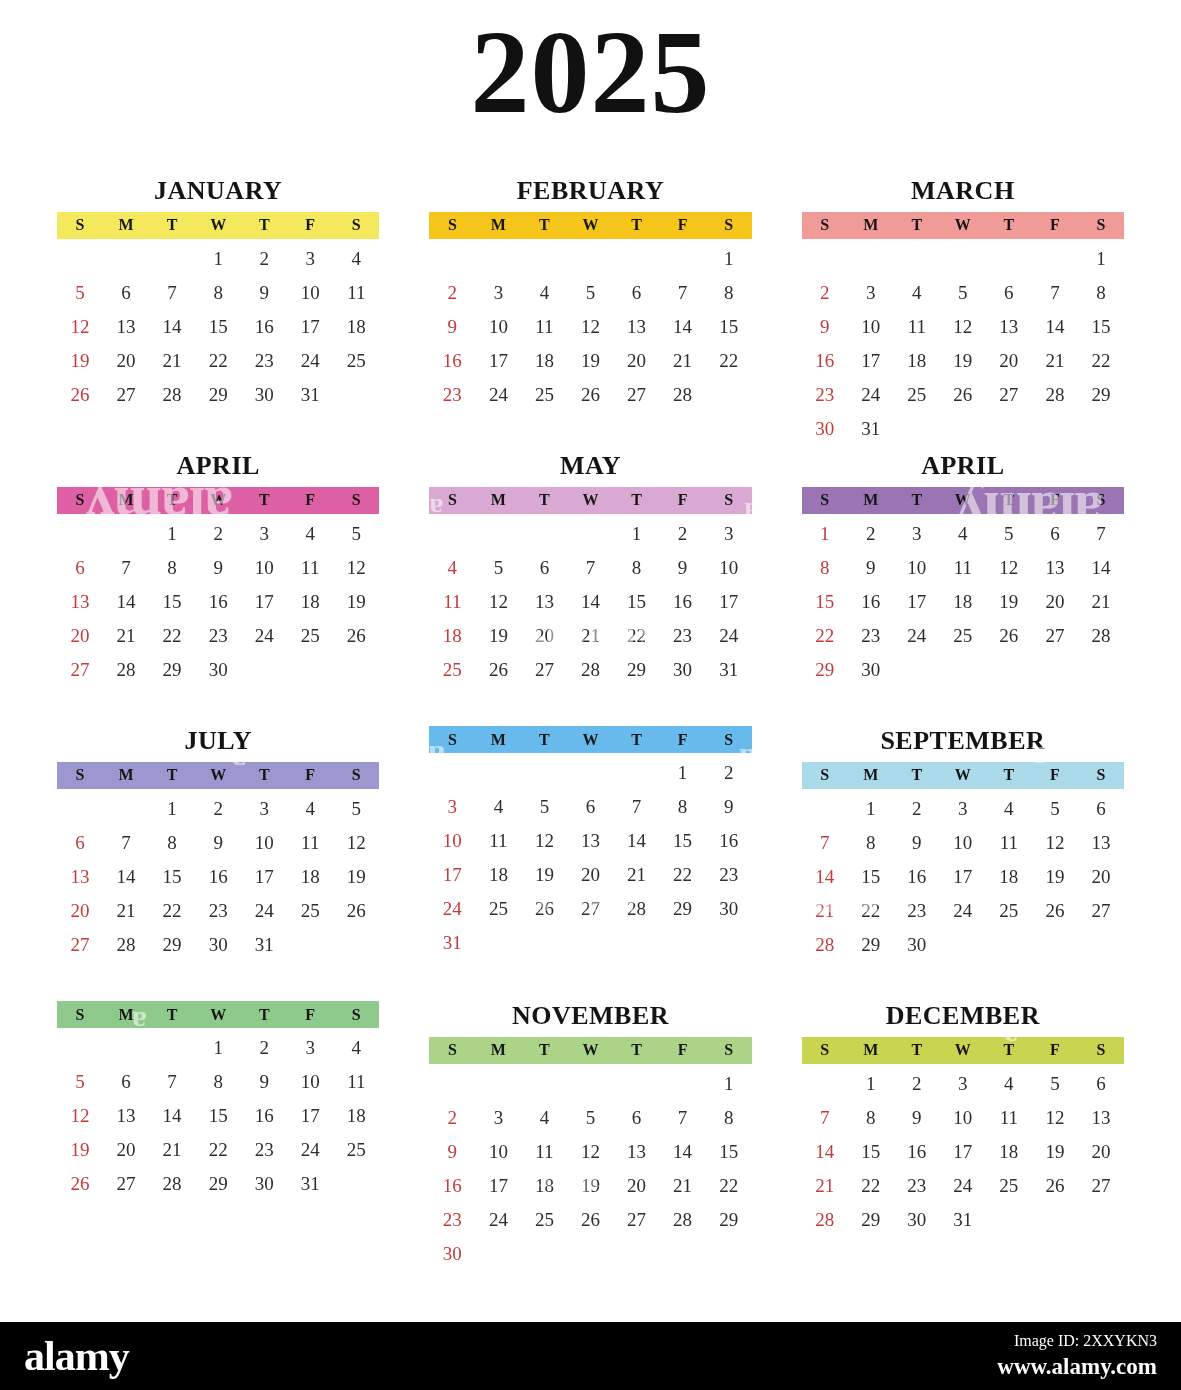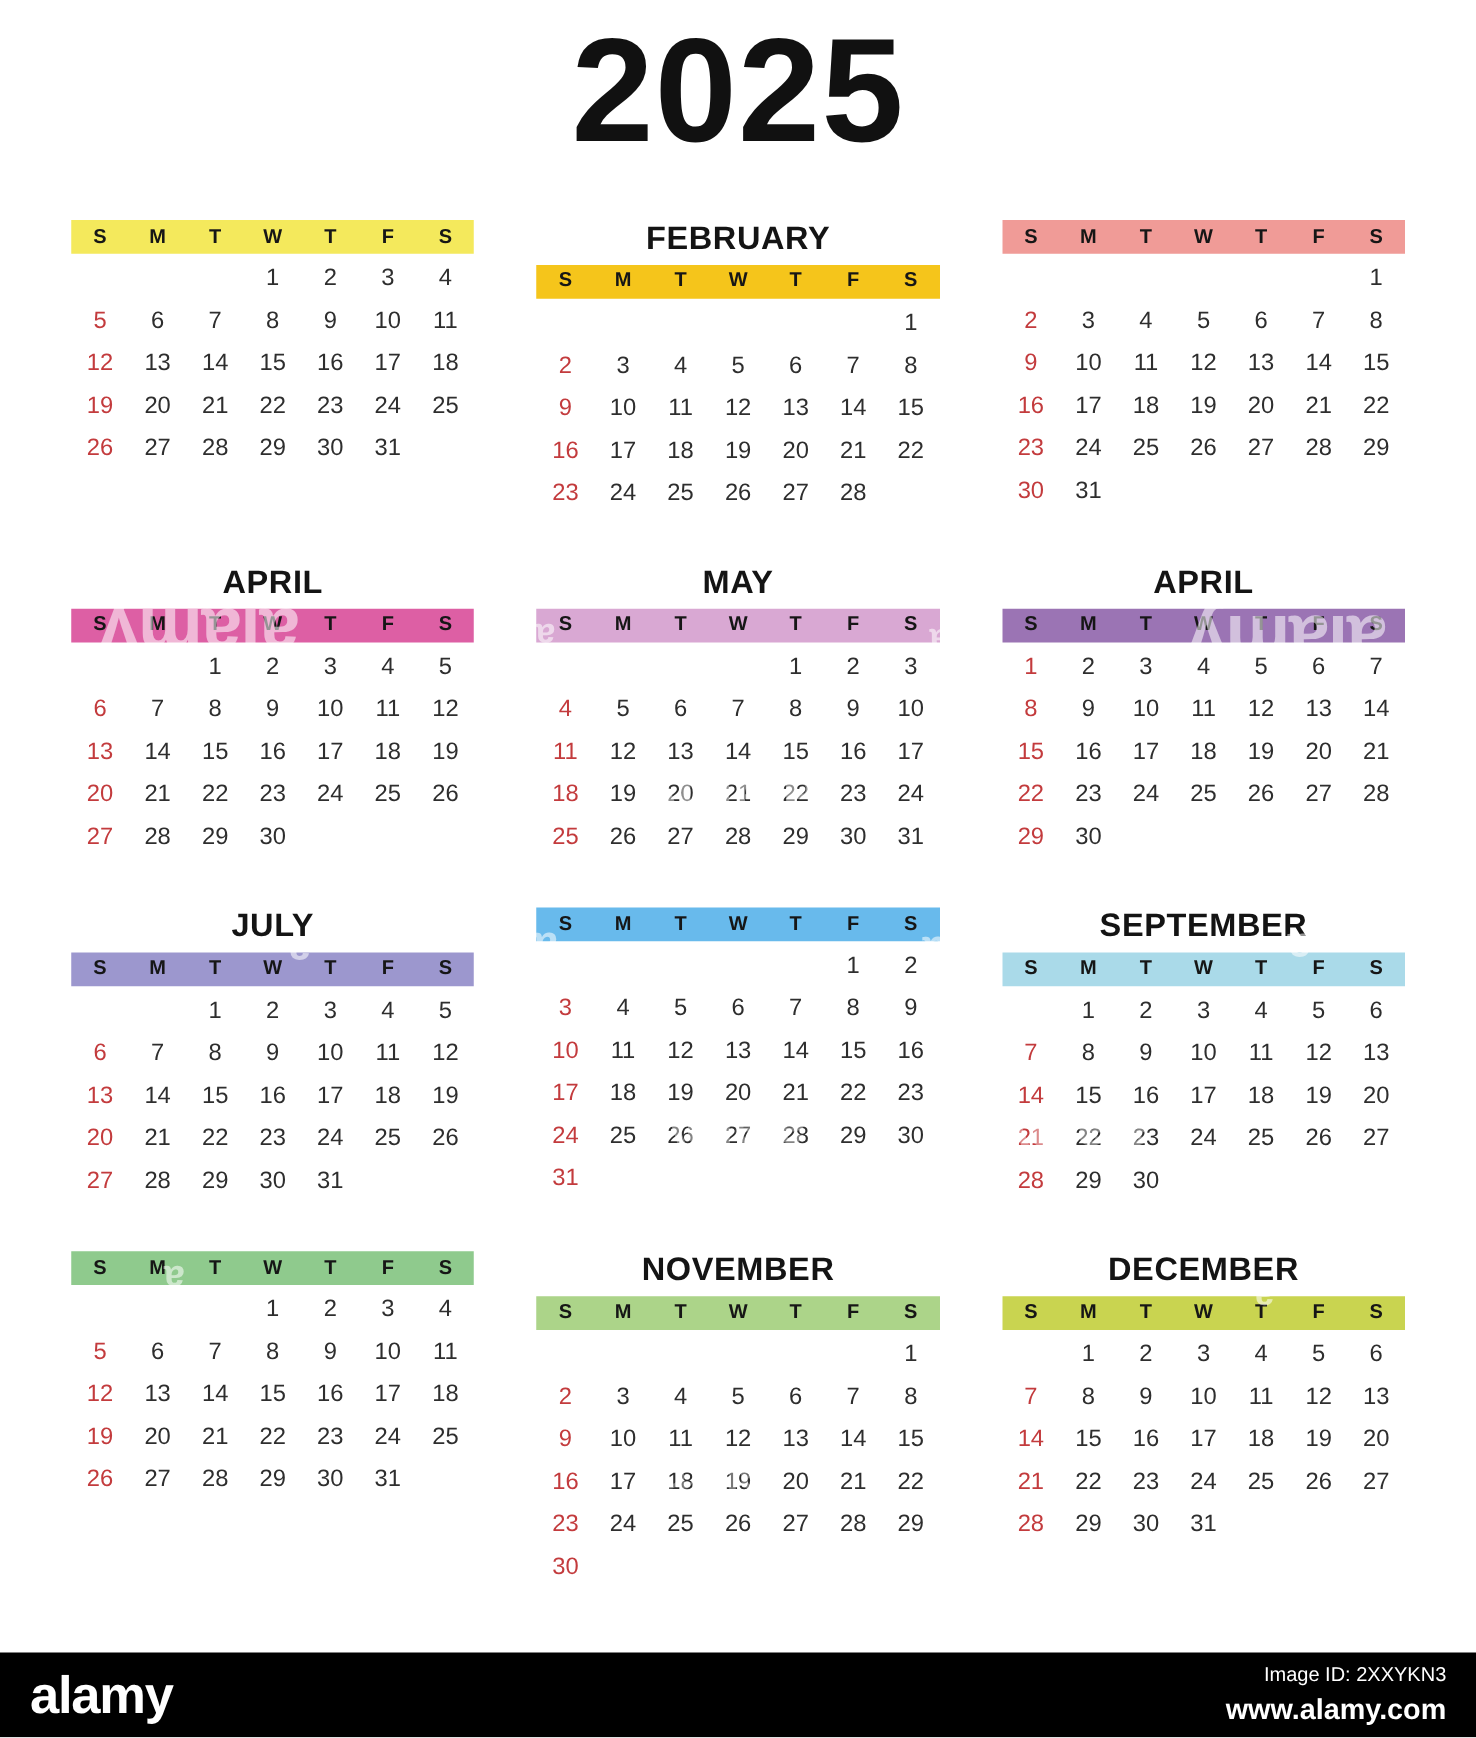--- a/index.html
+++ b/index.html
@@ -3,21 +3,21 @@
 <meta charset="utf-8">
 <style>
   * { box-sizing: border-box; }
   html, body { margin: 0; padding: 0; background: #ffffff; }
   .page {
     position: relative;
     width: 1181px;
     height: 1390px;
     background: #ffffff;
     overflow: hidden;
-    font-family: Liberation Sans, sans-serif;
+    font-family: Liberation Serif, serif;
   }
 
   
   .year-title {
     margin: 0;
     padding-top: 14px;
     text-align: center;
     font-size: 118px;
     line-height: 1.0;
     font-weight: 800;
@@ -112,20 +112,21 @@
 </style>
 </head>
 <body>
 
 <div class="page">
 
   <h1 class="year-title">2025</h1>
 
   <div class="months-grid">
     <section class="month" style="--hdr: #F4E95C;">
+        <h2 class="month-name">JANUARY</h2>
         <div class="dow">
           <span>S</span>
           <span>M</span>
           <span>T</span>
           <span>W</span>
           <span>T</span>
           <span>F</span>
           <span>S</span>
         </div>
         <div class="dates">
@@ -207,20 +208,21 @@
           <div class="cell">22</div>
           <div class="cell sun">23</div>
           <div class="cell">24</div>
           <div class="cell">25</div>
           <div class="cell">26</div>
           <div class="cell">27</div>
           <div class="cell">28</div>
         </div>
       </section>
     <section class="month" style="--hdr: #F09B97;">
+        <h2 class="month-name">MARCH</h2>
         <div class="dow">
           <span>S</span>
           <span>M</span>
           <span>T</span>
           <span>W</span>
           <span>T</span>
           <span>F</span>
           <span>S</span>
         </div>
         <div class="dates">

